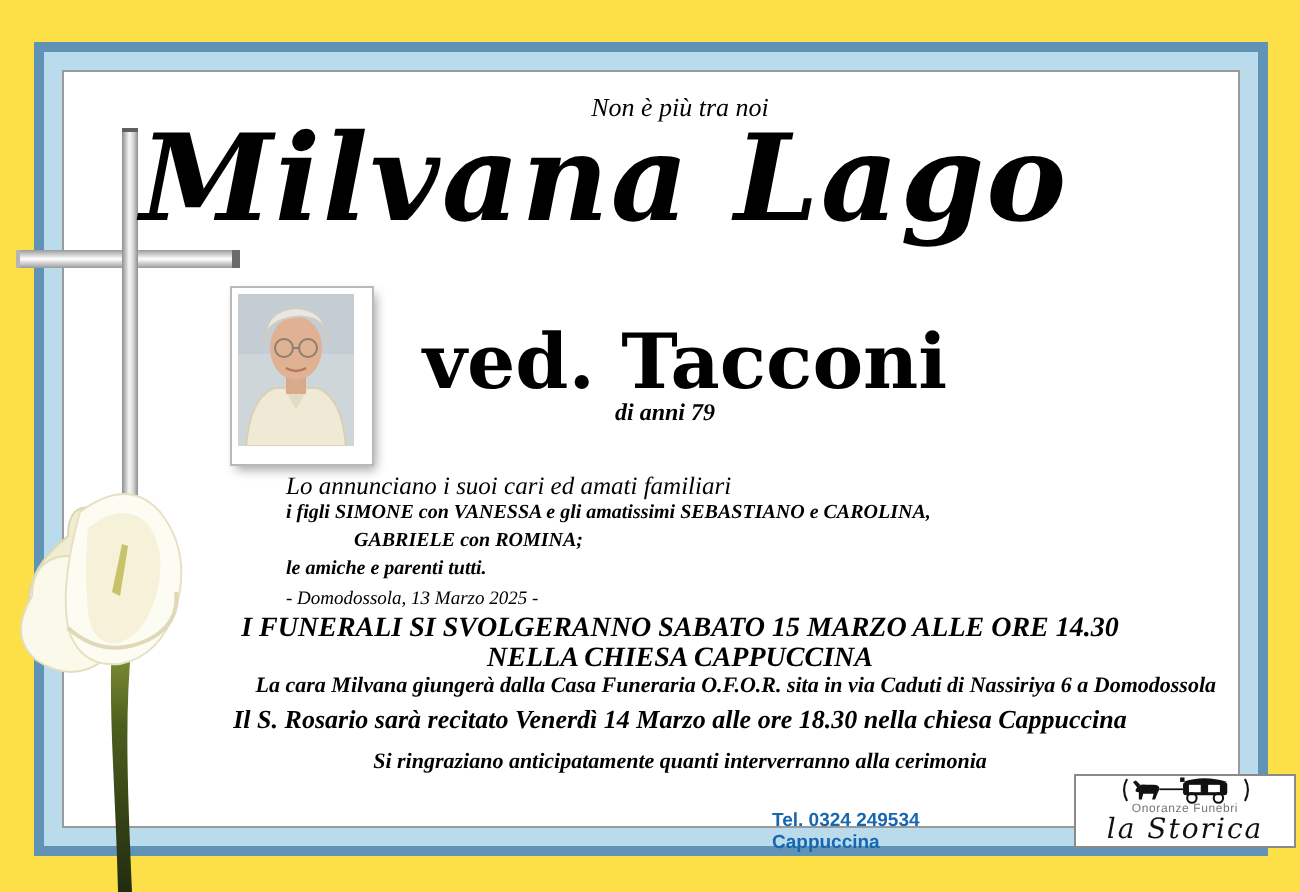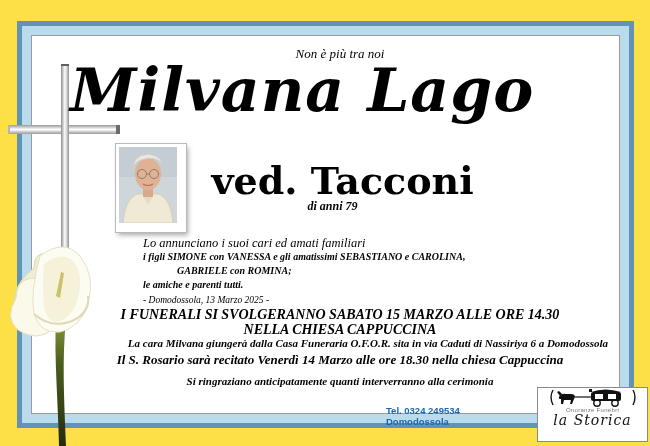--- a/index.html
+++ b/index.html
@@ -72,21 +72,21 @@
   .funeral .fr{font-size:13px;line-height:14px;margin-top:3px;margin-bottom:8px;}
   .funeral .ft{font-size:11px;line-height:13px;margin-bottom:21px;}
   .funeral .fn{font-size:11px;line-height:12px;letter-spacing:.5px;}
   
   .phoneblock{
     position:absolute;left:386px;top:406px;width:148px;text-align:left;z-index:7;
     font-family:"Liberation Sans",sans-serif;font-weight:bold;font-size:9.5px;
     line-height:10.5px;color:#1767b0;
   }
   .logobox{
-    position:absolute;left:537px;top:387px;width:111px;height:55px;z-index:8;
+    position:absolute;left:537px;top:387px;width:111px;height:37px;z-index:8;
     box-sizing:border-box;background:#fff;border:1px solid #8a8a8a;
     display:flex;flex-direction:column;align-items:center;justify-content:flex-start;
   }
   .logobox .tagline{font-family:"Liberation Sans",sans-serif;font-size:6px;
     line-height:6px;color:#777;letter-spacing:.3px;}
   .logobox .agname{font-family:"DejaVu Serif",serif;font-style:italic;
     font-size:14px;line-height:15px;color:#111;letter-spacing:1px;}
 </style>
 </head>
 <body>
@@ -165,21 +165,21 @@
   <div class="funeral">
     <div class="f1">I FUNERALI SI SVOLGERANNO SABATO 15 MARZO ALLE ORE 14.30</div>
     <div class="f2">NELLA CHIESA CAPPUCCINA</div>
     <div class="f3">La cara Milvana giungerà dalla Casa Funeraria O.F.O.R. sita in via Caduti di Nassiriya 6 a Domodossola</div>
     <div class="fr">Il S. Rosario sarà recitato Venerdì 14 Marzo alle ore 18.30 nella chiesa Cappuccina</div>
     <div class="ft">Si ringraziano anticipatamente quanti interverranno alla cerimonia</div>
   </div>
 
   <div class="phoneblock">
     <div>Tel. 0324 249534</div>
-    <div>Domodossola</div>
+    <div>Cappuccina</div>
   </div>
 
   <div class="logobox">
     <svg width="92" height="19" viewBox="0 0 92 19">
 
       <path d="M6 2 Q2 9 6 17" fill="none" stroke="#111" stroke-width="1.4"></path>
       <path d="M86 2 Q90 9 86 17" fill="none" stroke="#111" stroke-width="1.4"></path>
 
       <path d="M12 9 Q14 5 19 6 L24 6 Q28 6 28 9 L27 11 L25 16 L23 16 L24 12 L17 12 L16 16 L14 16 L14 11 Q11 11 12 9 Z" fill="#111"></path>
       <path d="M13 8 L10 4 L12 3 L15 6 Z" fill="#111"></path>

